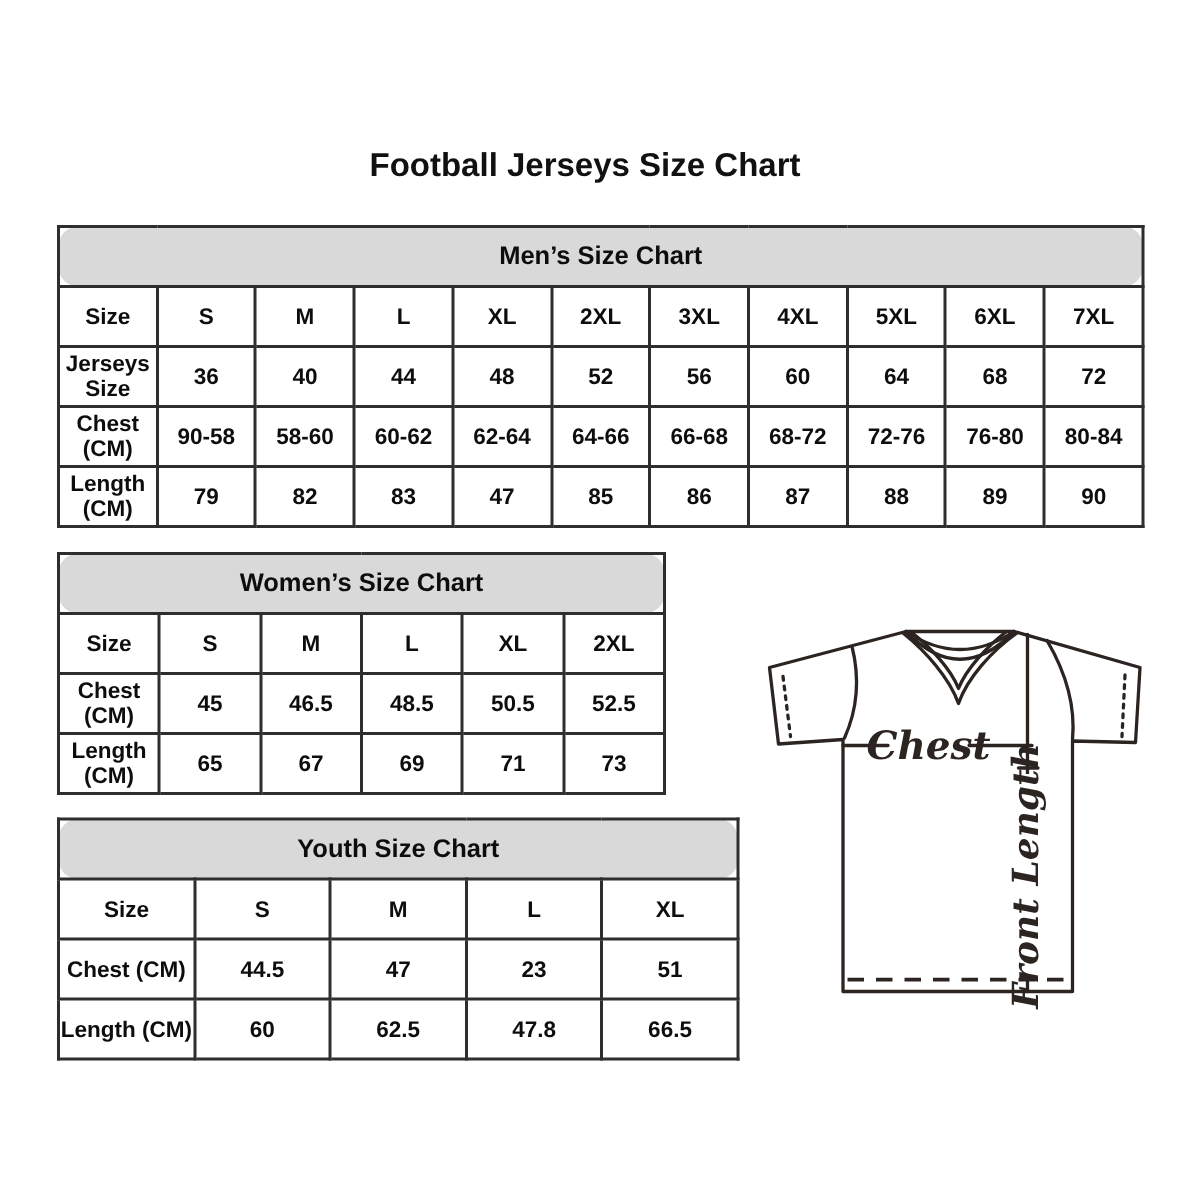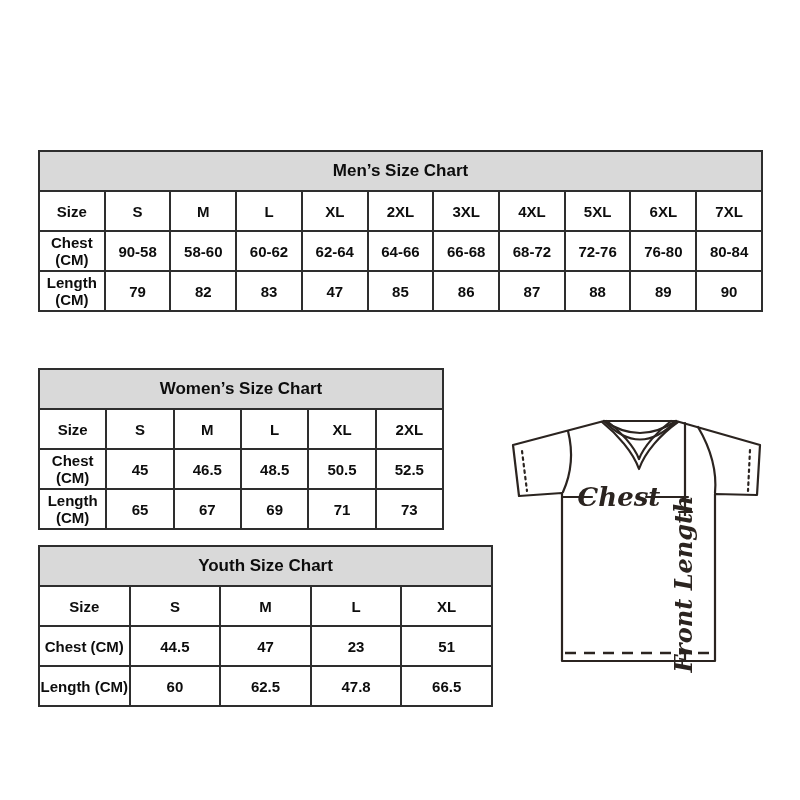--- a/index.html
+++ b/index.html
@@ -12,39 +12,40 @@
     text-align:center; font-size:22px; font-weight:bold; color:#111111;
   }
 
   table.size-table {
     position:absolute; border-collapse:collapse; table-layout:fixed; background:#ffffff;
   }
   table.size-table th, table.size-table td {
     border:2px solid #2e2e2e; text-align:center; vertical-align:middle;
     font-weight:bold; color:#0d0d0d; padding:0;
   }
-  th.chart-title { background:#d9d9d9; font-size:17px; height:40px; }
+  th.chart-title { background:#d9d9d9; font-size:17px; height:40px;border-radius:13px; }
   table.size-table td { font-size:15px; height:40px; }
   table.size-table td:first-child { width:110px; }
 
   #men   { left:38px; top:150px; width:725px; }
   #women { left:38px; top:368px; width:406px; }
   #youth { left:38px; top:545px; width:455px;padding-left:32px; }
 
   .jersey { position:absolute; left:495px; top:405px; }
   .jersey text {
     font-family:"DejaVu Serif", serif; font-style:italic; font-weight:bold;
     fill:#2b2420; stroke:none;
   }
 </style>
 </head>
 <body>
 
 <div class="page">
 
+  <div class="title">Football Jerseys Size Chart</div>
 
   <table id="men" class="size-table">
     <thead>
       <tr>
         <th class="chart-title" colspan="11">Men’s Size Chart</th>
       </tr>
     </thead>
     <tbody>
         <tr>
           <td>Size</td>
@@ -53,20 +54,33 @@
           <td>L</td>
           <td>XL</td>
           <td>2XL</td>
           <td>3XL</td>
           <td>4XL</td>
           <td>5XL</td>
           <td>6XL</td>
           <td>7XL</td>
         </tr>
         <tr>
+          <td>Jerseys Size</td>
+          <td>36</td>
+          <td>40</td>
+          <td>44</td>
+          <td>48</td>
+          <td>52</td>
+          <td>56</td>
+          <td>60</td>
+          <td>64</td>
+          <td>68</td>
+          <td>72</td>
+        </tr>
+        <tr>
           <td>Chest (CM)</td>
           <td>90-58</td>
           <td>58-60</td>
           <td>60-62</td>
           <td>62-64</td>
           <td>64-66</td>
           <td>66-68</td>
           <td>68-72</td>
           <td>72-76</td>
           <td>76-80</td>

